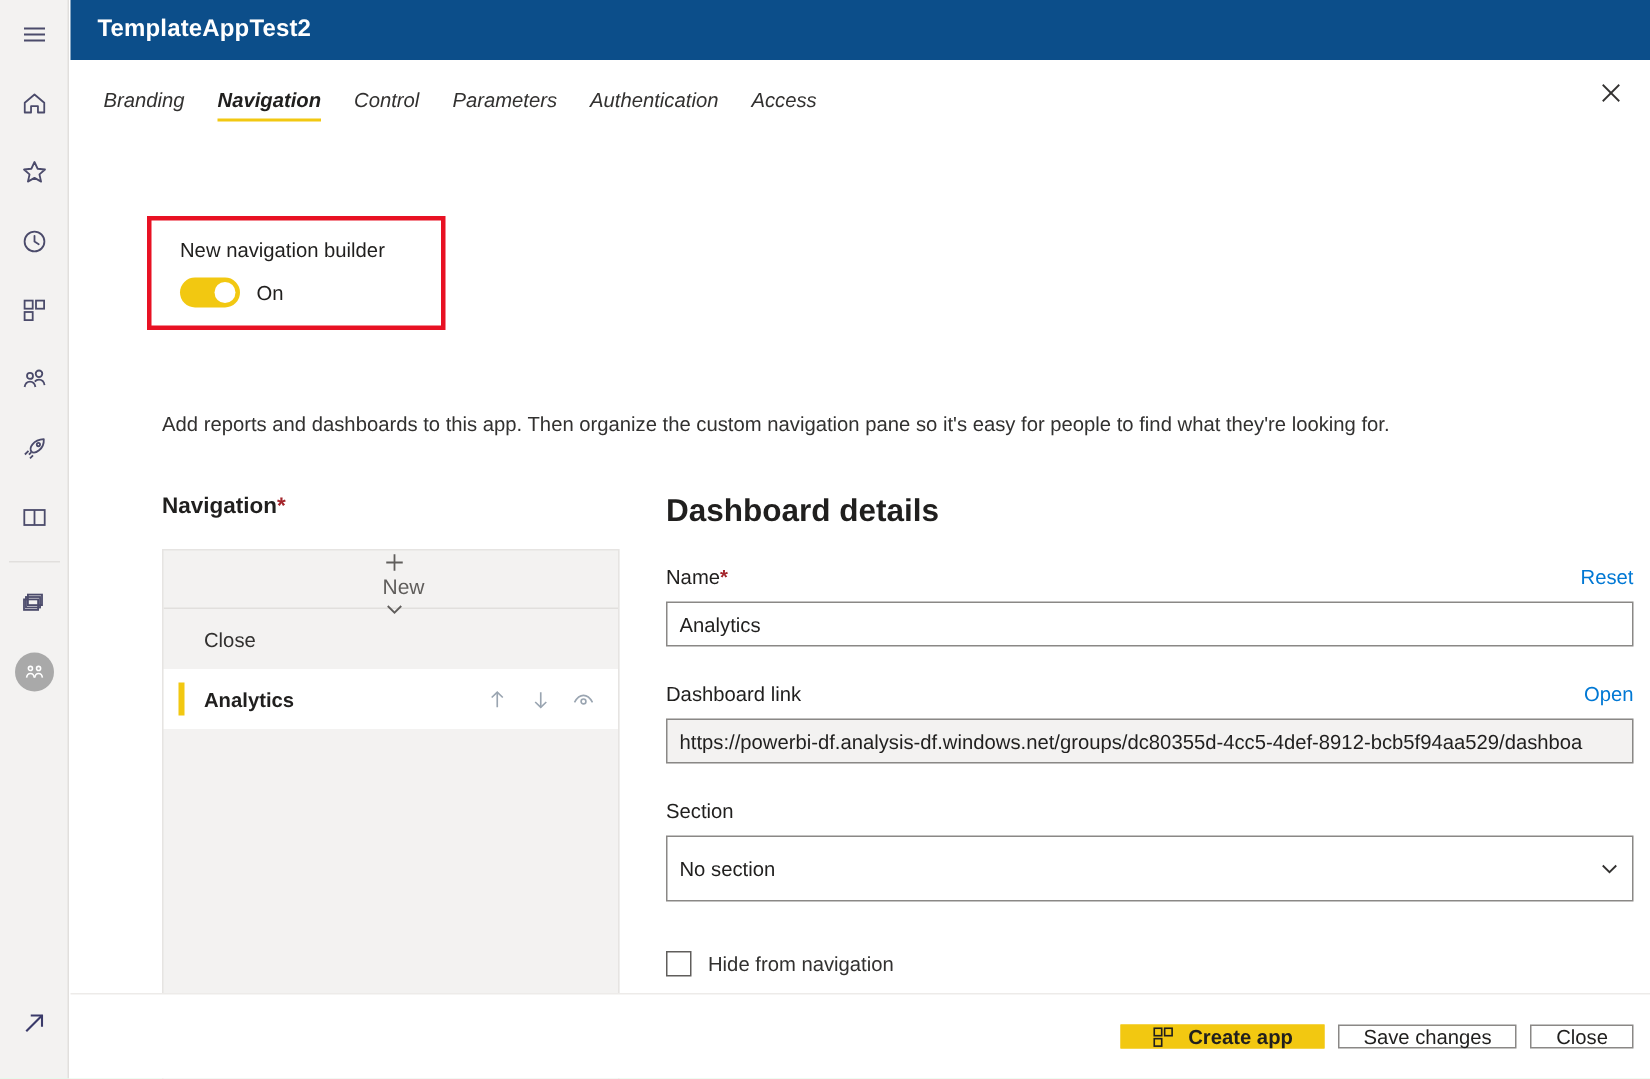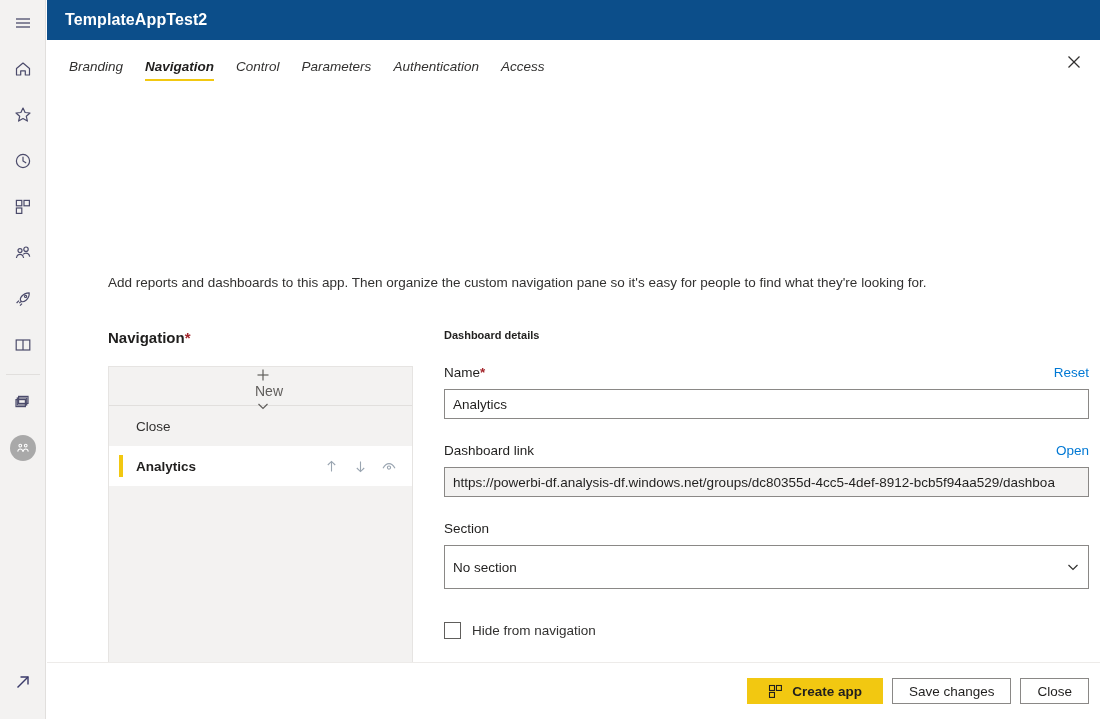--- a/index.html
+++ b/index.html
@@ -123,21 +123,21 @@
   .nav-item.selected::before {
     content:""; position:absolute; left: 10px; top: 9px;
     width: 4px; height: 22px; background:#f2c811;
   }
   .nav-item .spacer { flex:1 1 auto; }
   .row-icons { display:flex; align-items:center; gap: 11px; padding-right: 14px; }
   .row-icons .ri { width:18px; height:18px; display:flex; align-items:center; justify-content:center; color:#9aa5b1; }
 
   
   .form-col { position: absolute; left: 397px; top: 246px; width: 645px; }
-  .form-title { font-size: 11px; font-weight: bold; color: #201f1e; }
+  .form-title { font-size: 21px; font-weight: bold; color: #201f1e; }
   .field { margin-top: 24px; position: relative; }
   .field .flabel { font-size: 13.5px; color:#201f1e; }
   .field .flink {
     position:absolute; right: 0; top: 0; font-size: 13.5px; color:#0078d4; cursor:pointer;
   }
   .textbox {
     margin-top: 9px; height: 30px; width: 645px;
     border: 1px solid #8a8886; background:#ffffff;
     display:flex; align-items:center; padding: 0 8px;
     font-size: 13.5px; color:#201f1e;
@@ -165,21 +165,21 @@
   .advanced .alabel { font-size: 15px; color:#201f1e; margin-left: 12px; font-weight:600; }
 
   
   .footer {
     position:absolute; left: 0; right: 0; bottom: 0; height: 57px;
     background:#ffffff; border-top: 1px solid #edebe9;
     display:flex; align-items:center; justify-content:flex-end;
     padding-right: 11px; gap: 9px;
   }
   .btn {
-    height: 26px; display:flex; align-items:center; justify-content:space-between;
+    height: 16px; display:flex; align-items:center; justify-content:space-between;
     font-size: 13.5px; padding: 0 16px; border:1px solid #8a8886; background:#ffffff;
     color:#201f1e; white-space:nowrap;
   }
   .btn.primary {
     background:#f2c811; border:1px solid #f2c811; font-weight:bold;
     padding: 0 20px; gap: 9px; min-width: 130px;
   }
   .btn.primary .bi { display:flex; align-items:center; color:#201f1e; }
 </style>
 </head>
@@ -300,20 +300,31 @@
             <g stroke="#323130" stroke-width="1.2">
               <line x1="1.5" y1="1.5" x2="12.5" y2="12.5"></line>
               <line x1="12.5" y1="1.5" x2="1.5" y2="12.5"></line>
             </g>
           </svg>
       </div>
     </div>
 
     <div class="body">
 
+      <div class="toggle-box">
+        <div class="toggle-inner">
+          <div class="toggle-label">New navigation builder</div>
+          <div class="toggle-row">
+            <div class="switch">
+              <div class="knob"></div>
+            </div>
+            <div class="switch-state">On</div>
+          </div>
+        </div>
+      </div>
 
       <div class="lead">Add reports and dashboards to this app. Then organize the custom navigation pane so it's easy for people to find what they're looking for.</div>
 
       <div class="nav-col">
         <div class="section-head">
           <span>Navigation</span><span class="req">*</span>
         </div>
         <div class="navlist">
           <div class="new-row">
             <span class="plus">

